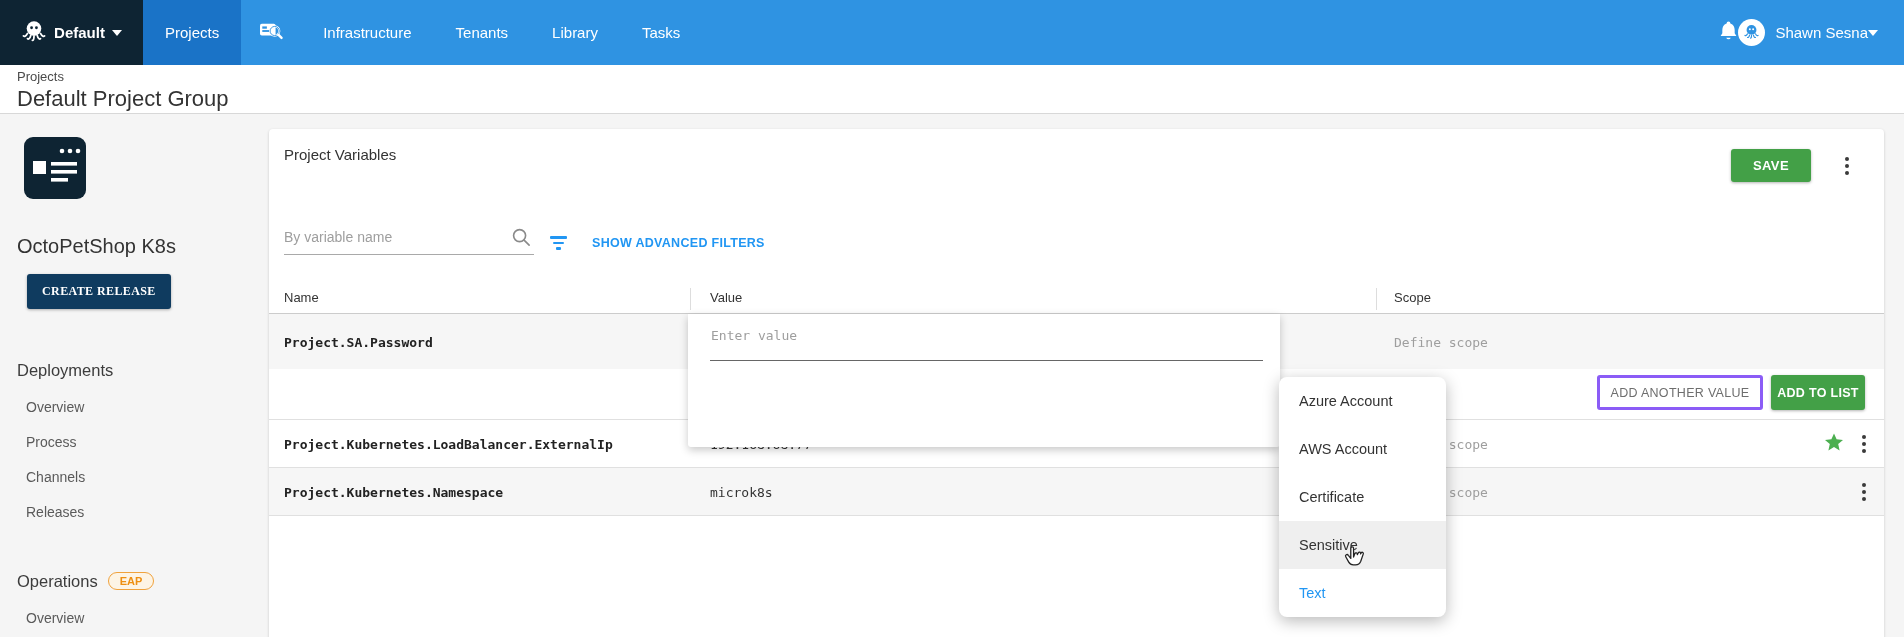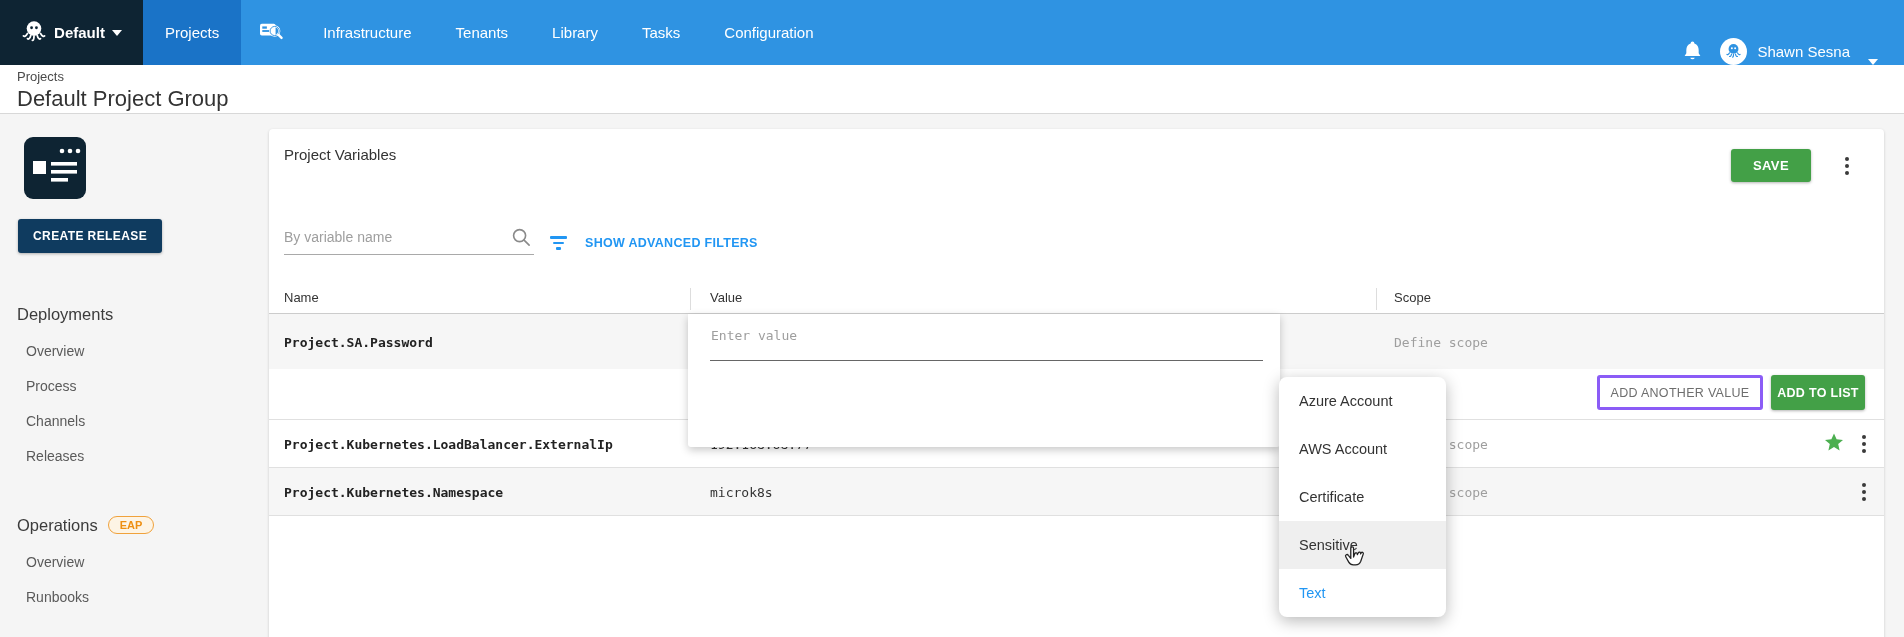--- a/index.html
+++ b/index.html
@@ -10,58 +10,58 @@
   html,body{width:1904px;height:637px;overflow:hidden;background:#f5f5f5;
     font-family:"Liberation Sans",sans-serif;color:#333}
 
   
   .topnav{height:65px;background:var(--nav-blue);display:flex;align-items:stretch}
   .brand{width:143px;background:var(--nav-dark);display:flex;align-items:center;justify-content:center;gap:7px;color:#fff;font-weight:bold;font-size:15px;cursor:pointer}
   .caret{display:inline-block;width:0;height:0;border-left:5px solid transparent;border-right:5px solid transparent;border-top:6px solid #fff}
   .nav-tab{display:flex;align-items:center;padding:0 22px;color:#fff;font-size:15px;cursor:pointer}
   .nav-tab.active{background:var(--nav-active)}
   .nav-icon-tab{display:flex;align-items:center;padding:0 17px;cursor:pointer}
-  .topnav-right{margin-left:auto;display:flex;align-items:flex-end;gap:18px;padding-right:26px}
+  .topnav-right{margin-left:auto;display:flex;align-items:center;padding-right:26px}
   .user-chunk{display:flex;align-items:center;gap:10px;color:#fff;font-size:15px;cursor:pointer}
   .avatar{width:27px;height:27px;border-radius:50%;background:#fff;display:flex;align-items:center;justify-content:center}
 
   
   .pagehead{height:49px;background:#fff;border-bottom:1px solid #d8d8d8;padding:4px 0 0 17px}
   .crumb{font-size:13px;color:#4a4a4a}
   .crumb-title{font-size:22px;color:#333;margin-top:2px}
 
   
   .content{position:relative;width:1904px;height:539px}
 
   
   .sidebar{position:absolute;left:0;top:0;width:266px;padding-left:17px}
   .proj-tile{margin-top:23px;margin-left:7px}
   .proj-name{font-size:20px;color:#333;margin-top:32px}
-  .create-release{margin-top:16px;margin-left:1px;background:var(--navy);color:#fff;border:none;border-radius:3px;
-    font-family:Liberation Sans, sans-serif;font-weight:bold;font-size:12px;letter-spacing:.4px;padding:10px 15px;cursor:pointer;box-shadow:0 1px 3px rgba(0,0,0,.3)}
+  .create-release{margin-top:16px;margin-left:10px;background:var(--navy);color:#fff;border:none;border-radius:3px;
+    font-family:Liberation Serif, serif;font-weight:bold;font-size:12px;letter-spacing:.4px;padding:10px 15px;cursor:pointer;box-shadow:0 1px 3px rgba(0,0,0,.3)}
   .side-section{margin-top:52px;font-size:16.5px;color:#3c3c3c;display:flex;align-items:flex-start;gap:10px}
   .side-item{margin-top:19px;margin-left:9px;font-size:14px;color:#5a5a5a;cursor:pointer}
   .eap{font-size:11px;font-weight:bold;color:#ee8f12;background:#fdf4e5;border:1.5px solid #f0a23c;border-radius:11px;padding:2px 11px}
 
   
   .card{position:absolute;left:269px;top:15px;width:1615px;height:560px;background:#fff;border-radius:4px;
     box-shadow:0 1px 3px rgba(0,0,0,.18)}
   .card-title{position:absolute;left:15px;top:17px;font-size:15px;color:#333}
   .save-btn{position:absolute;left:1462px;top:20px;width:80px;height:33px;background:var(--green);color:#fff;border:none;
     border-radius:3px;font-family:"Liberation Sans",sans-serif;font-weight:bold;font-size:13px;letter-spacing:.4px;cursor:pointer;box-shadow:0 1px 3px rgba(0,0,0,.3)}
   .kebab{display:flex;flex-direction:column;gap:3px;align-items:center;cursor:pointer;padding:4px}
   .kebab i{width:4px;height:4px;border-radius:50%;background:#3a3a3a}
   .kebab-top{position:absolute;left:1572px;top:24px}
 
   .search-wrap{position:absolute;left:15px;top:96px;width:250px;border-bottom:1px solid #a9a9a9}
   .search-wrap input{width:218px;border:none;outline:none;background:transparent;font-size:14px;color:#333;padding:4px 0 9px 0;
     font-family:"Liberation Sans",sans-serif}
   .search-wrap input::placeholder{color:#9e9e9e}
   .search-mag{position:absolute;right:2px;top:2px}
-  .adv-filters{position:absolute;left:281px;top:107px;display:flex;align-items:center;gap:18px;cursor:pointer}
+  .adv-filters{position:absolute;left:281px;top:107px;display:flex;align-items:center;gap:25px;cursor:pointer}
   .adv-filters span{font-size:12.5px;font-weight:bold;color:var(--link);letter-spacing:.3px}
   .filter-bars{display:flex;flex-direction:column;gap:3px;align-items:center}
   .filter-bars i{height:2.5px;background:var(--link);border-radius:1px}
   .filter-bars i:nth-child(1){width:17px}.filter-bars i:nth-child(2){width:11px}.filter-bars i:nth-child(3){width:5px}
 
   
   .thead{position:absolute;left:0;top:156px;width:100%;height:29px;border-bottom:1px solid #ccc;font-size:13px;color:#333}
   .th{position:absolute;top:5px}
   .th-name{left:15px}.th-value{left:441px}.th-scope{left:1125px}
   .vdiv{position:absolute;top:3px;height:22px;border-left:1px solid #ddd}
@@ -133,23 +133,20 @@
       <span>Infrastructure</span>
     </div>
   <div class="nav-tab">
       <span>Tenants</span>
     </div>
   <div class="nav-tab">
       <span>Library</span>
     </div>
   <div class="nav-tab">
       <span>Tasks</span>
-    </div>
-  <div class="nav-tab">
-      <span>Configuration</span>
     </div>
 
   <div class="topnav-right">
     <span style="cursor:pointer">
       <svg width="19" height="21" viewBox="0 0 20 22">
         <path d="M10 1.5 a2 2 0 0 1 2 2 c3.2 1 4.5 4 4.5 7 v3.5 l1.8 2.8 H1.7 l1.8-2.8 V10.5 c0-3 1.3-6 4.5-7 a2 2 0 0 1 2-2 z" fill="#fff"></path>
         <path d="M7.6 18.5 a2.6 2.6 0 0 0 4.8 0 z" fill="#fff"></path>
       </svg>
     </span>
     <div class="user-chunk">
@@ -181,20 +178,21 @@
         <rect x="0" y="0" width="62" height="62" rx="9" fill="#0e2433"></rect>
         <circle cx="38" cy="14" r="2.3" fill="#fff"></circle>
           <circle cx="46" cy="14" r="2.3" fill="#fff"></circle>
           <circle cx="54" cy="14" r="2.3" fill="#fff"></circle>
         <rect x="9" y="24" width="13" height="13" fill="#fff"></rect>
         <rect x="27" y="25" width="26" height="3.6" fill="#fff"></rect>
         <rect x="27" y="33" width="26" height="3.6" fill="#fff"></rect>
         <rect x="27" y="41" width="17" height="3.6" fill="#fff"></rect>
       </svg>
     </div>
+    <div class="proj-name">OctoPetShop K8s</div>
     <button class="create-release">CREATE RELEASE</button>
 
     <div class="side-section">
       <span>Deployments</span>
     </div>
     <div class="side-item">Overview</div>
     <div class="side-item">Process</div>
     <div class="side-item">Channels</div>
     <div class="side-item">Releases</div>
 

